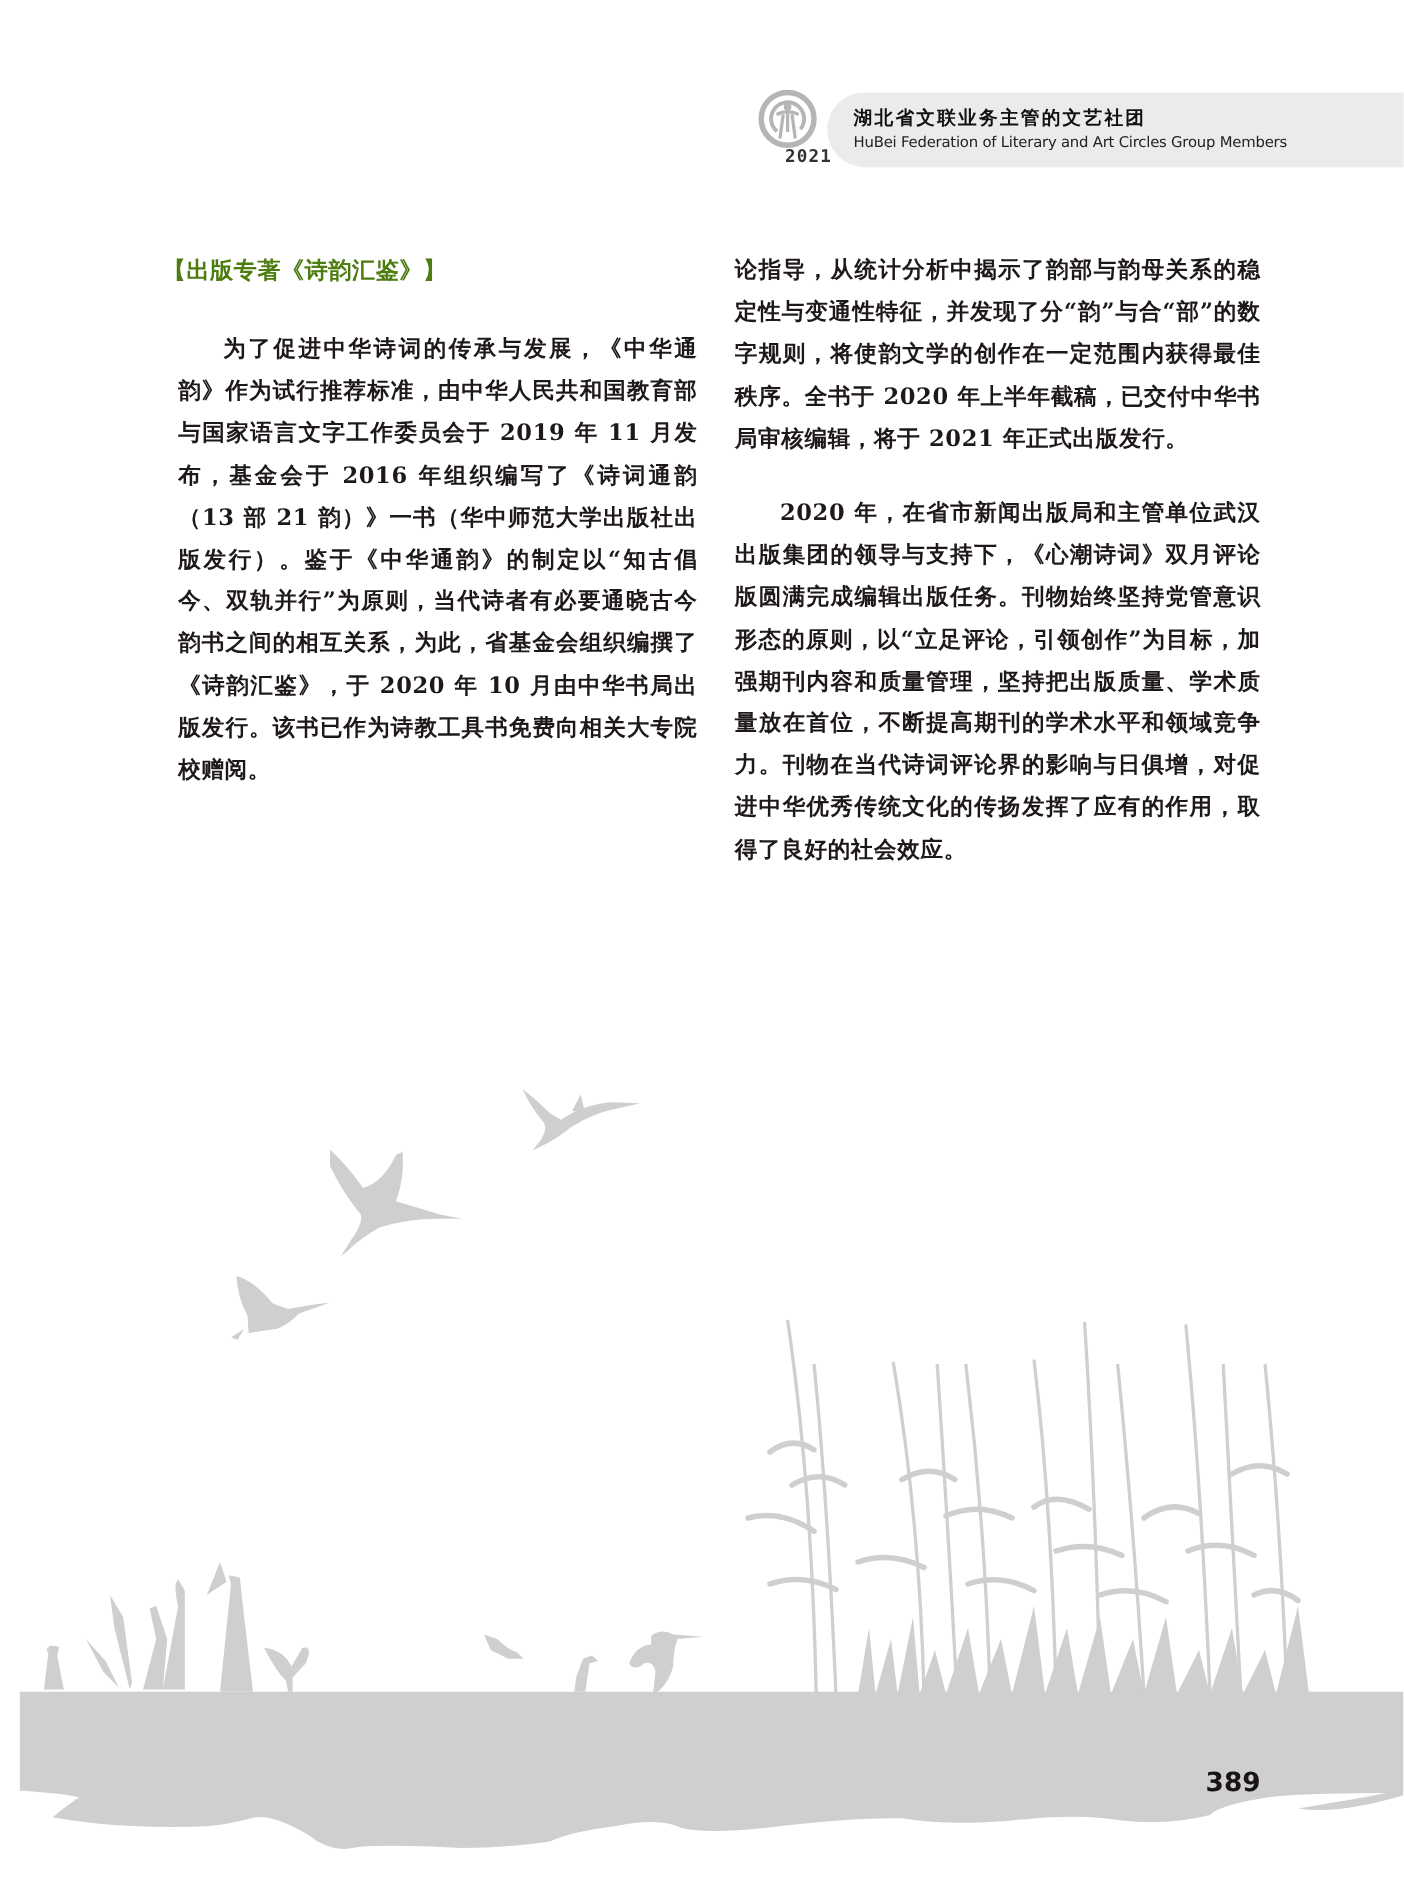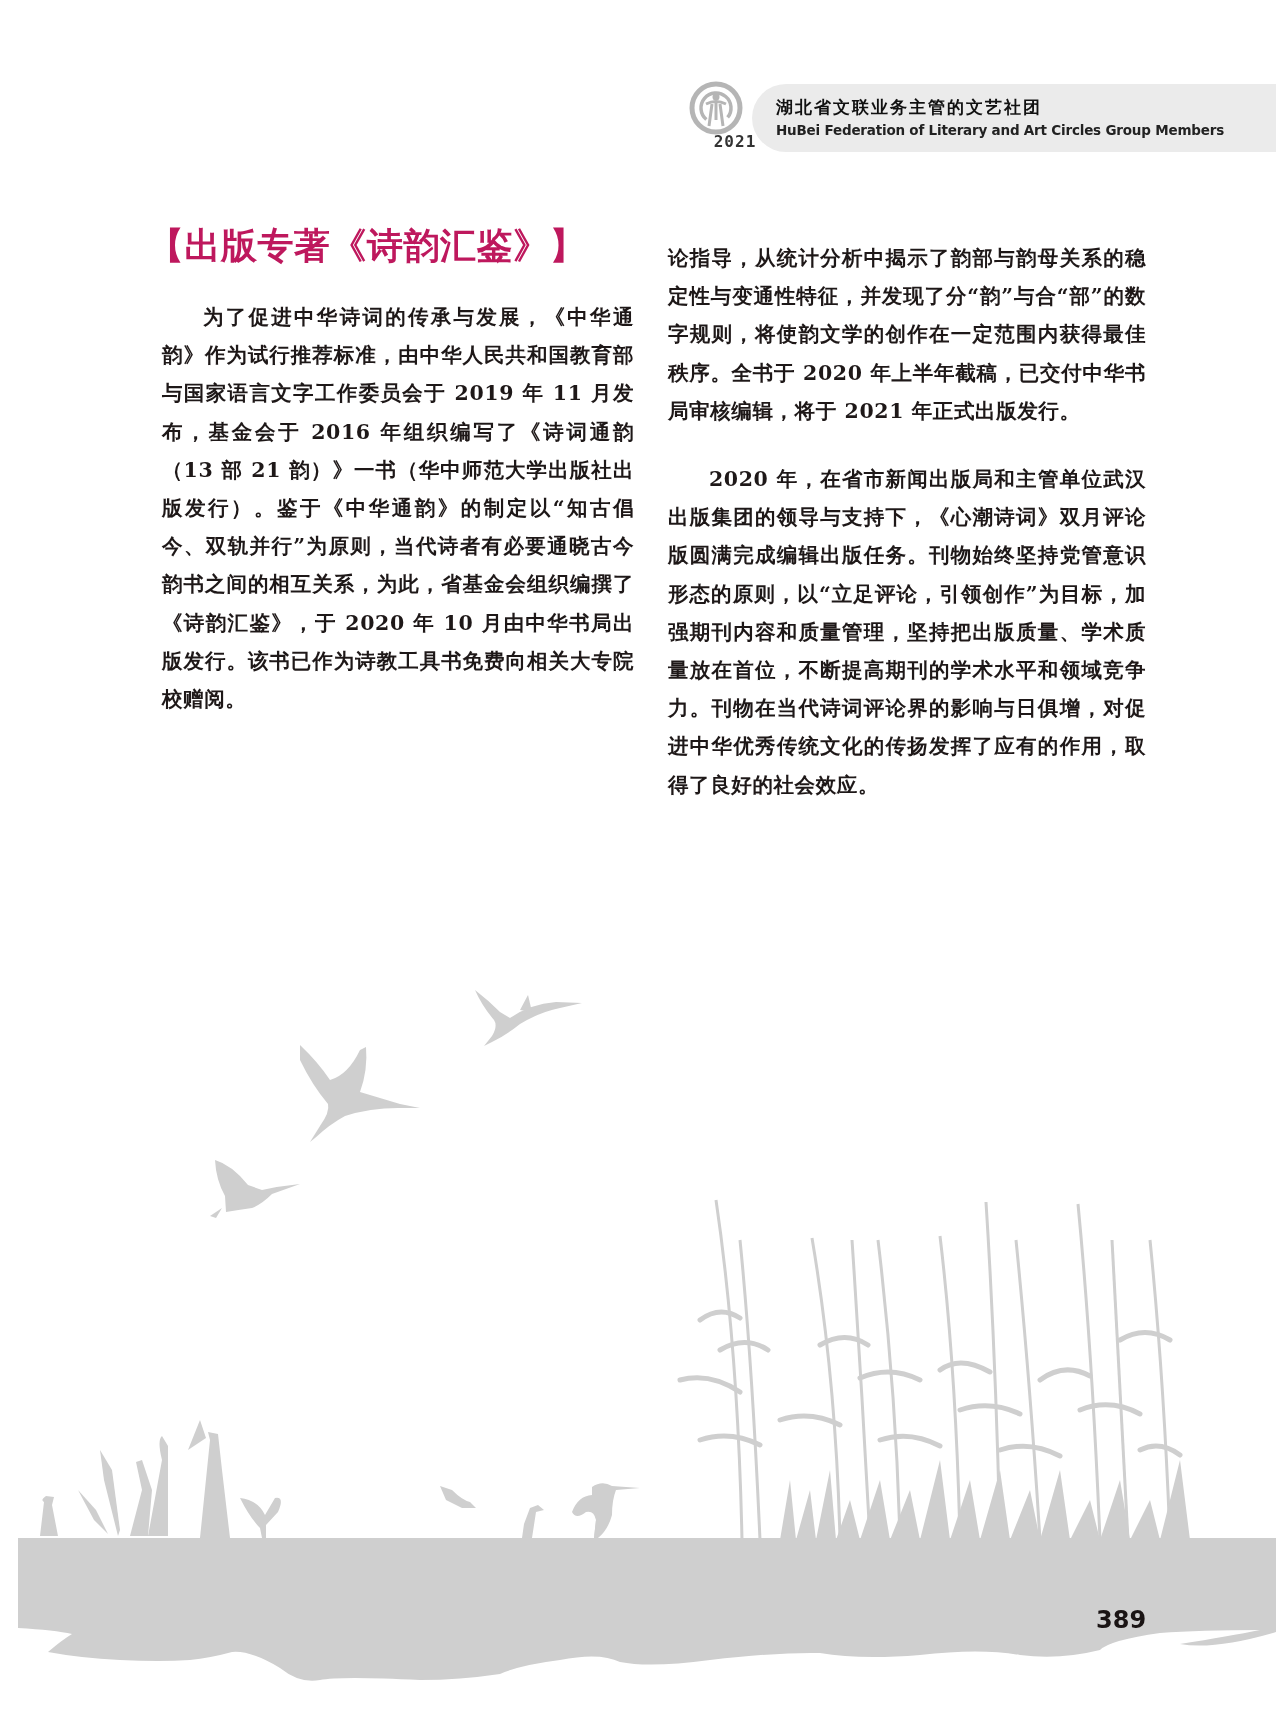--- a/index.html
+++ b/index.html
@@ -21,37 +21,37 @@
       font-family: "DejaVu Sans Mono", "Liberation Mono", monospace;
       font-weight: bold; font-size: 16px; letter-spacing: 1px; color: #333;
     }
     .header-title-cn {
       position: absolute; left: 776px; top: 96px;
       font-family: "DejaVu Serif", serif; font-weight: bold; font-size: 17px;
       letter-spacing: 2px; color: #111;
     }
     .header-title-en {
       position: absolute; left: 776px; top: 122px;
-      font-family: "DejaVu Sans", "Liberation Sans", sans-serif; font-weight: bold; font-size: 13.5px;
+      font-family: "DejaVu Sans", "Liberation Sans", sans-serif; font-weight: normal; font-size: 13.5px;
       color: #222; letter-spacing: -0.2px;
     }
     .col { position: absolute; }
     .col-left { left: 148px; top: 226px; width: 486px; }
     .col-right { left: 668px; top: 226px; width: 478px; }
     .heading {
       font-family: "DejaVu Sans", "Liberation Sans", sans-serif; font-weight: bold;
-      font-size: 36px; line-height: 40px; color: #be185d; margin: 0;
+      font-size: 21px; line-height: 40px; color: #4d7c0f; margin: 0;
       letter-spacing: 0.5px;
     }
     .para {
       font-size: 20.5px; line-height: 38.2px; margin: 0; font-weight: bold;
       text-align: justify; text-indent: 2em; letter-spacing: 0.6px;
       color: #1e1818;
     }
-    .para.noindent { text-indent: 0; margin-top: 13px; }
+    .para.noindent { text-indent: 0; }
     .col-left .para { padding-left: 14px; margin-top: 32px; }
     .spacer-lg { height: 34px; }
     .spacer-md { height: 30px; }
     .art { position: absolute; left: 0; top: 0; width: 1276px; height: 1719px; pointer-events: none; }
     .page-number {
       position: absolute; left: 1096px; top: 1606px;
       font-family: "DejaVu Sans", "Liberation Sans", sans-serif; font-weight: bold;
       font-size: 24px; color: #1a1414;
     }
   </style>

